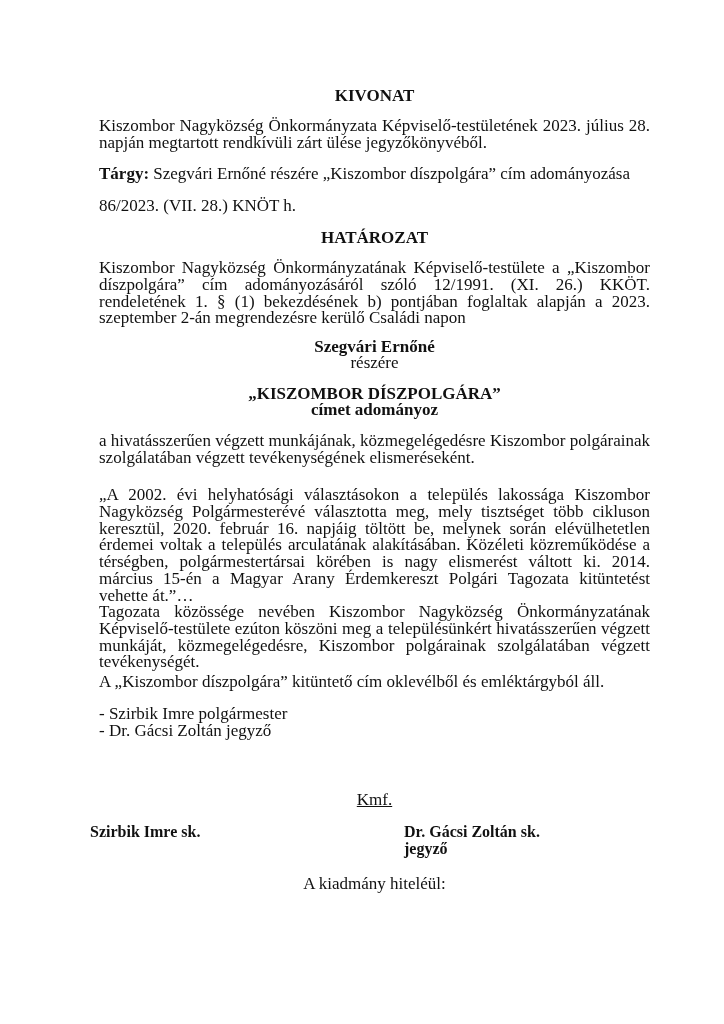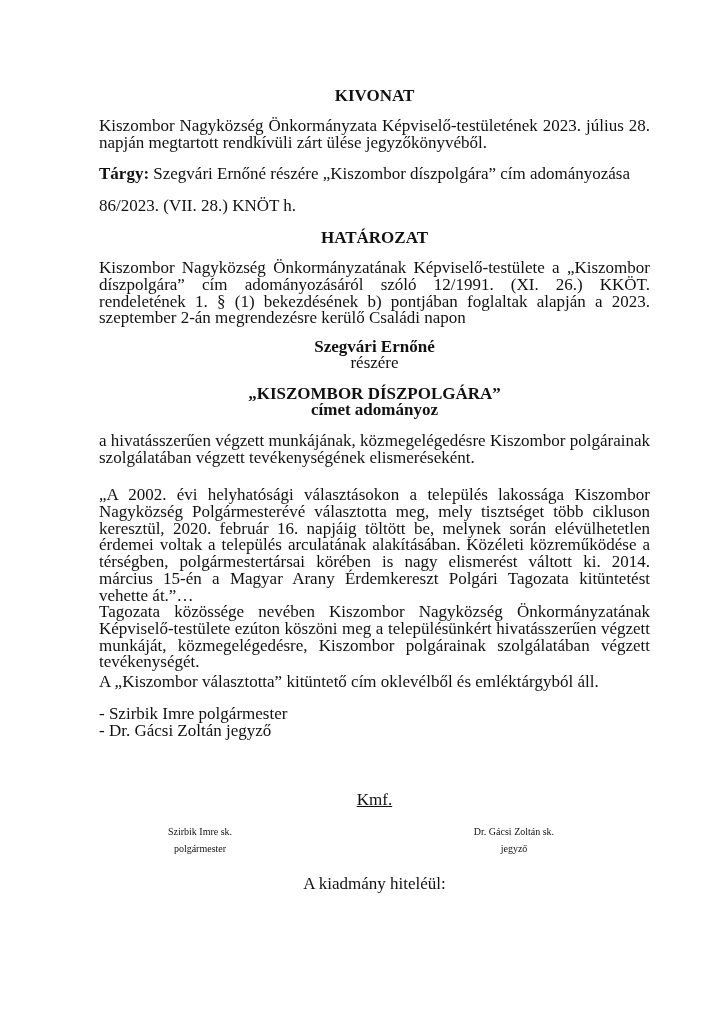--- a/index.html
+++ b/index.html
@@ -4,21 +4,21 @@
 <style>
   html, body { margin: 0; padding: 0; background: #ffffff; }
   body { width: 724px; height: 1024px; position: relative; overflow: hidden;
          font-family: "Liberation Serif", "DejaVu Serif", serif; color: #111; }
   .blk { position: absolute; left: 99px; width: 551px; font-size: 17px; line-height: 16.8px; margin: 0; }
   .center { text-align: center; }
   .justify-last { text-align: justify; text-align-last: left; }
   .bold { font-weight: bold; }
   .ital { font-style: italic; }
   .line { display: block; }
-  .sig { position: absolute; width: 220px; text-align: center; font-weight: normal; font-size: 10px; line-height: 16.8px; }
+  .sig { position: absolute; width: 220px; font-weight: bold; font-size: 16px; line-height: 16.8px; }
   ul.recip { list-style: none; margin: 0; padding: 0; }
 </style>
 </head>
 <body>
 
 <div>
 
   <p class="blk center bold" style="top:88px;">KIVONAT</p>
 
   <p class="blk justify-last" style="top:118px;">Kiszombor Nagyközség Önkormányzata Képviselő-testületének 2023. július 28. napján megtartott rendkívüli zárt ülése jegyzőkönyvéből.</p>
@@ -36,34 +36,33 @@
 
   <p class="blk center bold" style="top:386px;">„KISZOMBOR DÍSZPOLGÁRA”</p>
   <p class="blk center bold" style="top:402px;">címet adományoz</p>
 
   <p class="blk justify-last" style="top:433px;">a hivatásszerűen végzett munkájának, közmegelégedésre Kiszombor polgárainak szolgálatában végzett tevékenységének elismeréseként.</p>
 
   <p class="blk justify-last" style="top:487px;">„A 2002. évi helyhatósági választásokon a település lakossága Kiszombor Nagyközség Polgármesterévé választotta meg, mely tisztséget több cikluson keresztül, 2020. február 16. napjáig töltött be, melynek során elévülhetetlen érdemei voltak a település arculatának alakításában. Közéleti közreműködése a térségben, polgármestertársai körében is nagy elismerést váltott ki. 2014. március 15-én a Magyar Arany Érdemkereszt Polgári Tagozata kitüntetést vehette át.”…</p>
 
   <p class="blk justify-last" style="top:604px;">Tagozata közössége nevében Kiszombor Nagyközség Önkormányzatának Képviselő-testülete ezúton köszöni meg a településünkért hivatásszerűen végzett munkáját, közmegelégedésre, Kiszombor polgárainak szolgálatában végzett tevékenységét.</p>
 
-  <p class="blk" style="top:674px;">A „Kiszombor választotta” kitüntető cím oklevélből és emléktárgyból áll.</p>
+  <p class="blk" style="top:674px;">A „Kiszombor díszpolgára” kitüntető cím oklevélből és emléktárgyból áll.</p>
 
   <div class="blk" style="top:706px;">
     <ul class="recip">
       <li>- Szirbik Imre polgármester</li>
       <li>- Dr. Gácsi Zoltán jegyző</li>
     </ul>
   </div>
 
   <p class="blk center" style="top:792px;text-decoration:underline;">Kmf.</p>
 
   <div class="sig" style="left:90px; top:824px;">
     <span class="line">Szirbik Imre sk.</span>
-    <span class="line">polgármester</span>
   </div>
   <div class="sig" style="left:404px; top:824px;">
     <span class="line">Dr. Gácsi Zoltán sk.</span>
     <span class="line">jegyző</span>
   </div>
 
   <p class="blk center" style="top:876px;">A kiadmány hiteléül:</p>
 
 </div>
 

